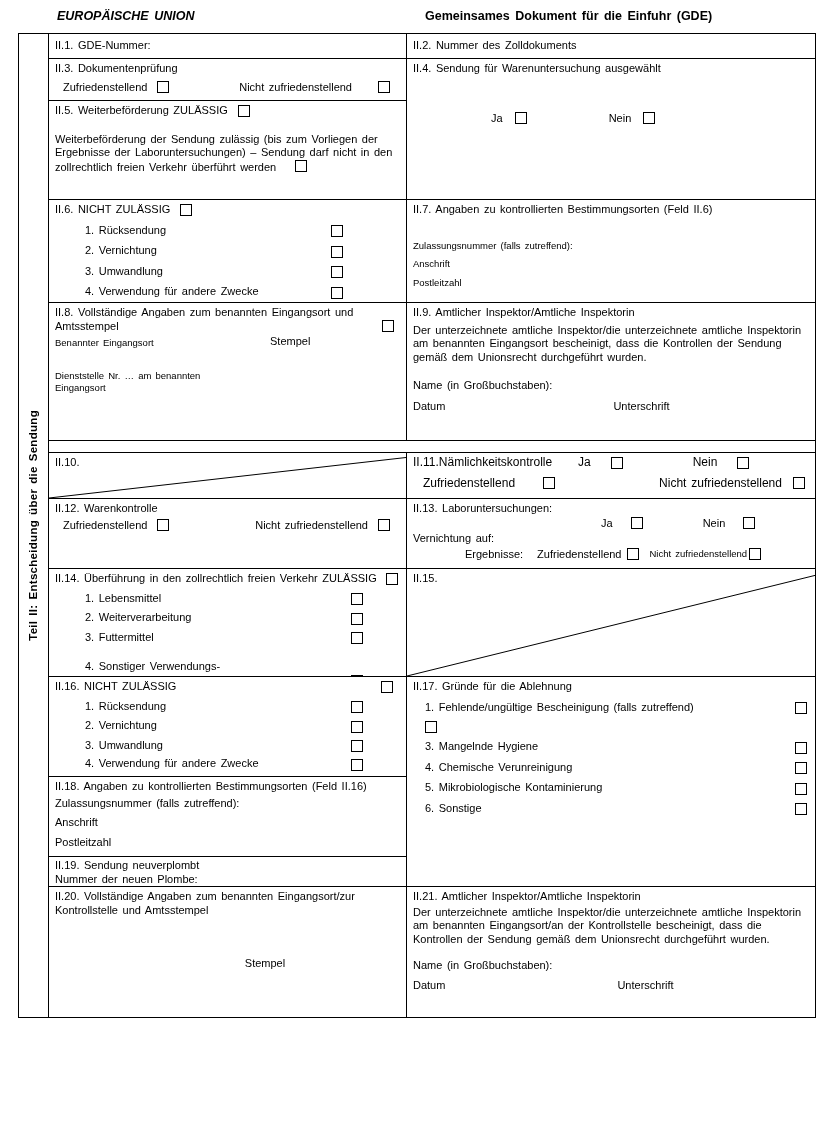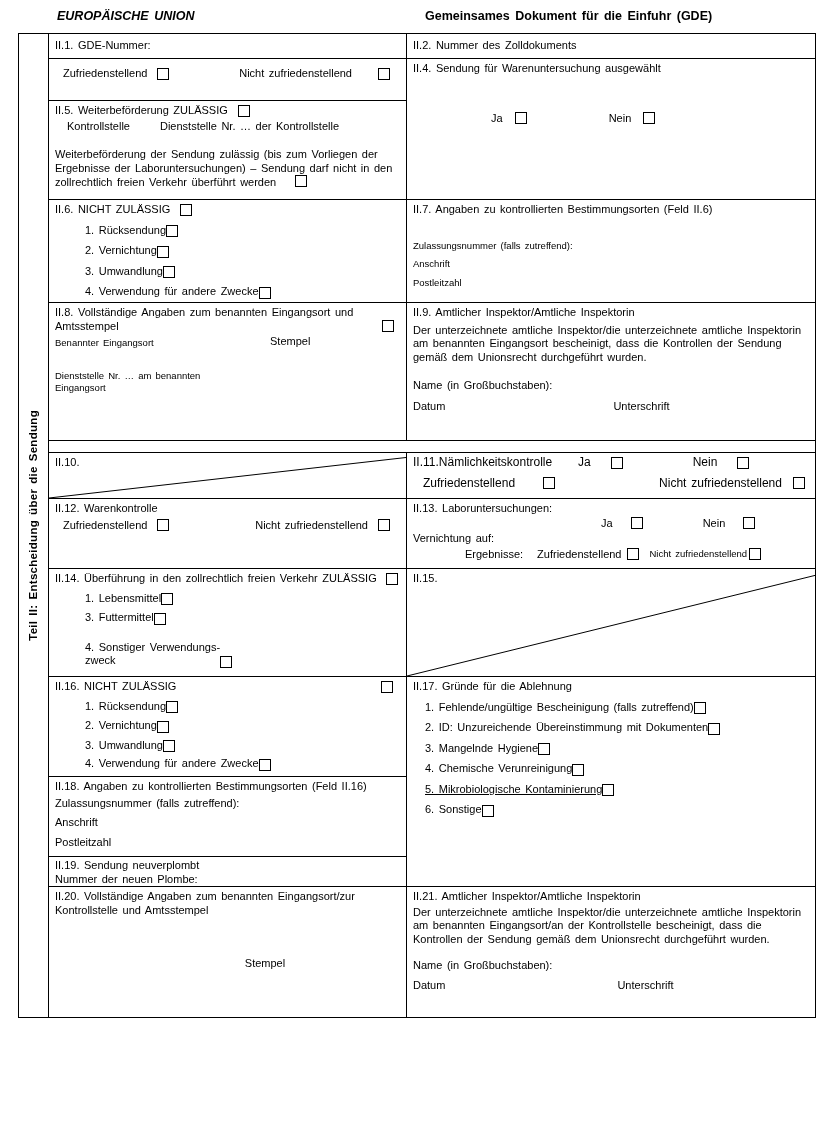--- a/index.html
+++ b/index.html
@@ -14,21 +14,21 @@
         padding:3px 6px;overflow:hidden;}
   .no-r{border-right:none;}
   .no-b{border-bottom:none;}
   .side{left:0;top:0;width:30px;height:983px;border-bottom:none;display:flex;align-items:center;justify-content:center;padding:0;}
   .side span{writing-mode:vertical-rl;transform:rotate(180deg);font-weight:bold;font-size:11.5px;white-space:nowrap;letter-spacing:.3px;}
   .cb{display:inline-block;width:10px;height:10px;border:1.5px solid #000;background:#fff;flex:none;vertical-align:-1px;}
   .row{display:flex;align-items:center;}
   .small{font-size:9.5px;line-height:12px;}
   .pre{white-space:pre-line;}
   .diag{position:absolute;left:0;top:0;width:100%;height:100%;}
-  .opt{display:flex;align-items:flex-end;}
+  .opt{display:flex;justify-content:space-between;align-items:flex-end;}
 </style>
 </head>
 <body>
 
 <div class="page">
 
   <div class="hdr hdr-left">EUROPÄISCHE UNION</div>
   <div class="hdr hdr-right">Gemeinsames Dokument für die Einfuhr (GDE)</div>
 
   <div class="form">
@@ -39,20 +39,21 @@
 
     <div class="cell" style="left:30px;top:0;width:358px;height:25px;padding-top:5px;">
       <span>II.1. GDE-Nummer:</span>
     </div>
 
     <div class="cell no-r" style="left:388px;top:0;width:408px;height:25px;padding-top:5px;">
       <span>II.2. Nummer des Zolldokuments</span>
     </div>
 
     <div class="cell" style="left:30px;top:25px;width:358px;height:42px;">
+      <div>II.3. Dokumentenprüfung</div>
       <div class="row" style="margin:5px 10px 0 8px;justify-content:space-between;">
         <span class="row" style="gap:10px;">
           <span>Zufriedenstellend</span>
           <span class="cb"></span>
         </span>
         <span class="row" style="gap:26px;">
           <span>Nicht zufriedenstellend</span>
           <span class="cb"></span>
         </span>
       </div>
@@ -69,24 +70,20 @@
           <span>Nein</span>
           <span class="cb"></span>
         </span>
       </div>
     </div>
 
     <div class="cell" style="left:30px;top:67px;width:358px;height:99px;">
       <div class="row" style="gap:10px;">
         <span>II.5. Weiterbeförderung ZULÄSSIG</span>
         <span class="cb"></span>
-      </div>
-      <div class="row" style="margin:2px 0 0 12px;gap:30px;">
-        <span>Kontrollstelle</span>
-        <span>Dienststelle Nr. … der Kontrollstelle</span>
       </div>
       <div style="margin-top:15px;width:350px;">
         <span>Weiterbeförderung der Sendung zulässig (bis zum Vorliegen der Ergebnisse der Laboruntersuchungen) – Sendung darf nicht in den zollrechtlich freien Verkehr überführt werden</span>
         <span class="cb" style="margin-left:14px;"></span>
       </div>
     </div>
 
     <div class="cell" style="left:30px;top:166px;width:358px;height:103px;">
       <div class="row" style="gap:10px;">
         <span>II.6. NICHT ZULÄSSIG</span>
@@ -196,20 +193,24 @@
 
     <div class="cell" style="left:30px;top:535px;width:358px;height:108px;">
       <div class="row" style="justify-content:space-between;padding-right:2px;">
         <span>II.14. Überführung in den zollrechtlich freien Verkehr ZULÄSSIG</span>
         <span class="cb"></span>
       </div>
       <div class="opt" style="margin:6px 0 0 30px;width:278px;">
         <span>1. Lebensmittel</span>
         <span class="cb"></span>
       </div>
+      <div class="opt" style="margin:6px 0 0 30px;width:278px;">
+        <span>2. Weiterverarbeitung</span>
+        <span class="cb"></span>
+      </div>
       <div class="opt" style="margin:6px 0 16px 30px;width:278px;">
         <span>3. Futtermittel</span>
         <span class="cb"></span>
       </div>
       <div class="opt" style="margin:6px 0 0 30px;width:278px;">
         <span class="pre">4. Sonstiger Verwendungs-
 zweck</span>
         <span class="cb"></span>
       </div>
     </div>
@@ -244,32 +245,31 @@
       </div>
     </div>
 
     <div class="cell no-r" style="left:388px;top:643px;width:408px;height:210px;">
       <div>II.17. Gründe für die Ablehnung</div>
       <div class="opt" style="margin:7px 2px 0 12px;">
         <span>1. Fehlende/ungültige Bescheinigung (falls zutreffend)</span>
         <span class="cb"></span>
       </div>
       <div class="opt" style="margin:7px 2px 0 12px;">
-        <span>2. ID: Unzureichende Übereinstimmung mit Dokumenten</span>
         <span class="cb"></span>
       </div>
       <div class="opt" style="margin:7px 2px 0 12px;">
         <span>3. Mangelnde Hygiene</span>
         <span class="cb"></span>
       </div>
       <div class="opt" style="margin:7px 2px 0 12px;">
         <span>4. Chemische Verunreinigung</span>
         <span class="cb"></span>
       </div>
-      <div class="opt" style="margin:7px 2px 0 12px;text-decoration:underline;">
+      <div class="opt" style="margin:7px 2px 0 12px;">
         <span>5. Mikrobiologische Kontaminierung</span>
         <span class="cb"></span>
       </div>
       <div class="opt" style="margin:7px 2px 0 12px;">
         <span>6. Sonstige</span>
         <span class="cb"></span>
       </div>
     </div>
 
     <div class="cell" style="left:30px;top:743px;width:358px;height:80px;">

